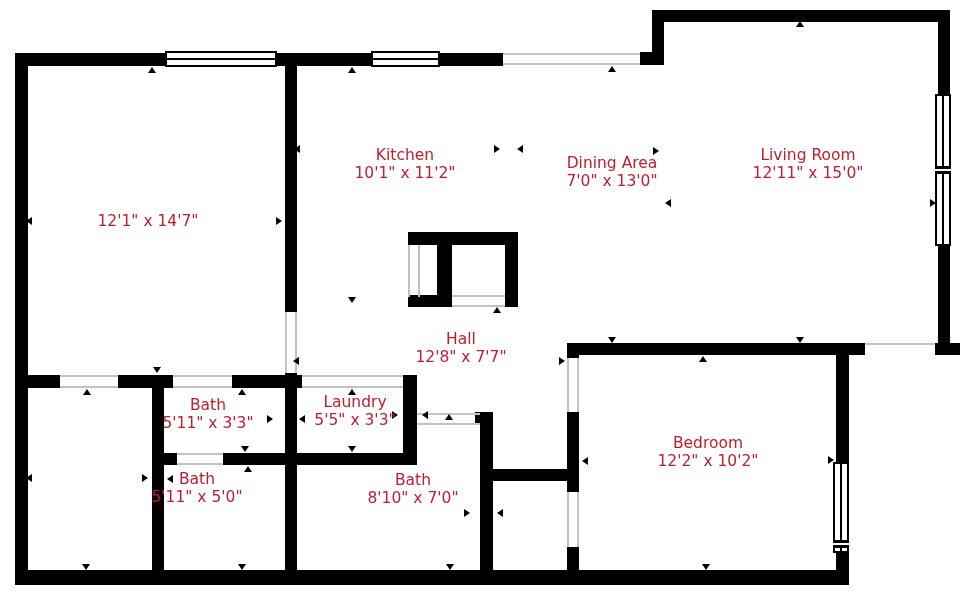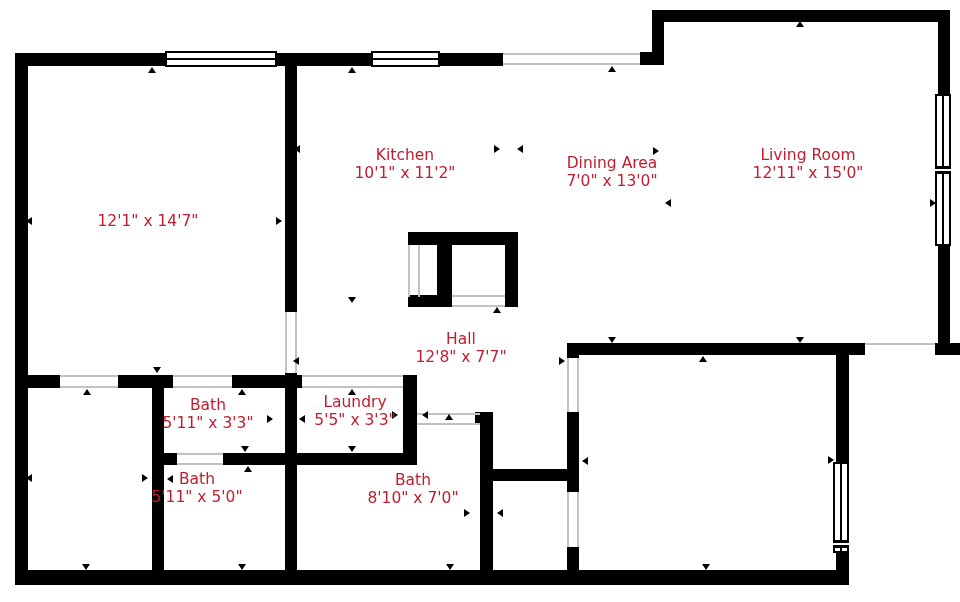--- a/index.html
+++ b/index.html
@@ -172,13 +172,17 @@
       <div>5'5" x 3'3"</div>
     </div>
     <div class="room-label" style="left: 197px; top: 488px; color: rgb(191, 30, 46);">
       <div>Bath</div>
       <div>5'11" x 5'0"</div>
     </div>
     <div class="room-label" style="left: 413px; top: 489px; color: rgb(191, 30, 46);">
       <div>Bath</div>
       <div>8'10" x 7'0"</div>
     </div>
+    <div class="room-label" style="left: 708px; top: 452px; color: rgb(191, 30, 46);">
+      <div>Bedroom</div>
+      <div>12'2" x 10'2"</div>
+    </div>
   </div>
 
 </body></html>

